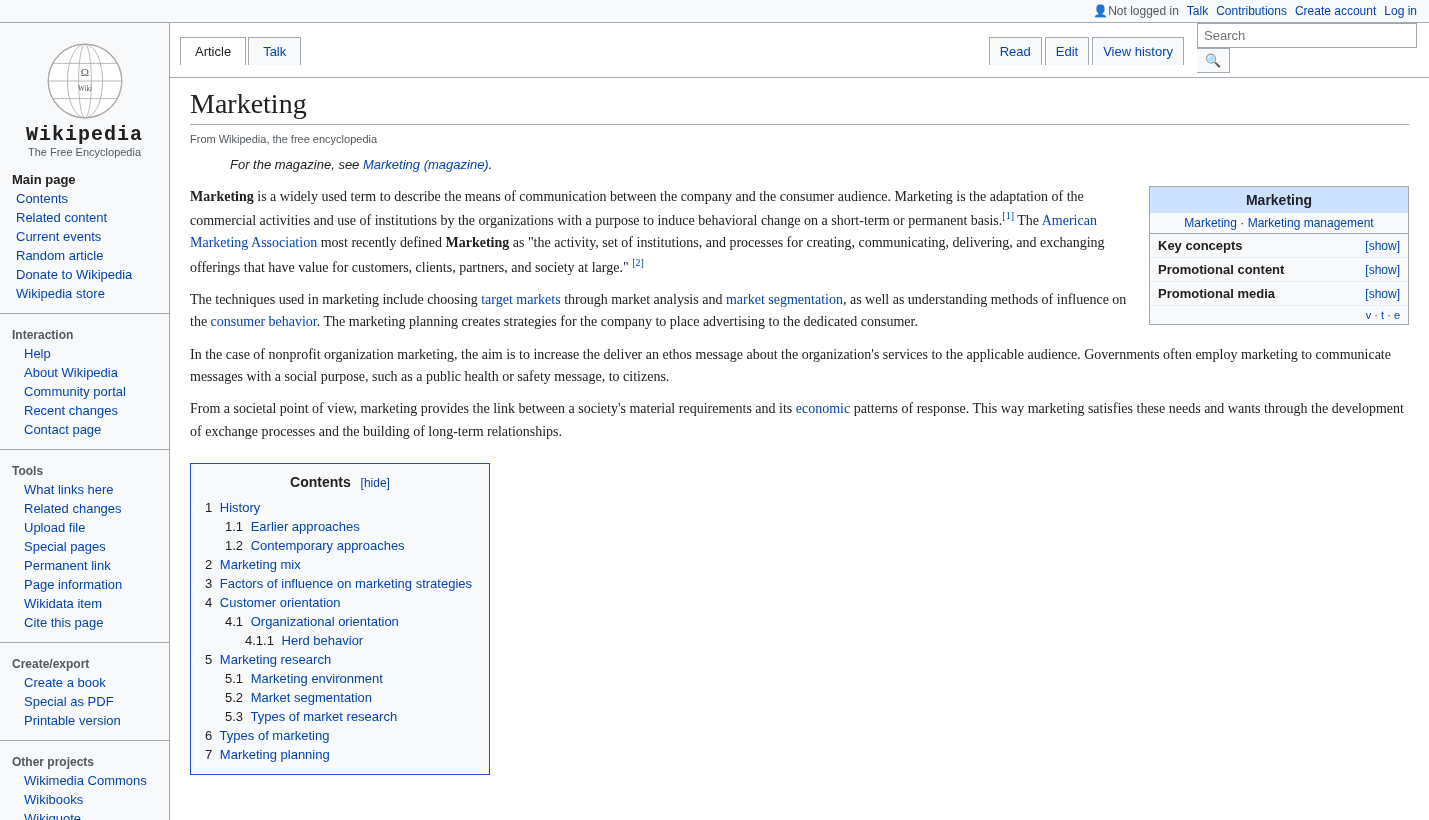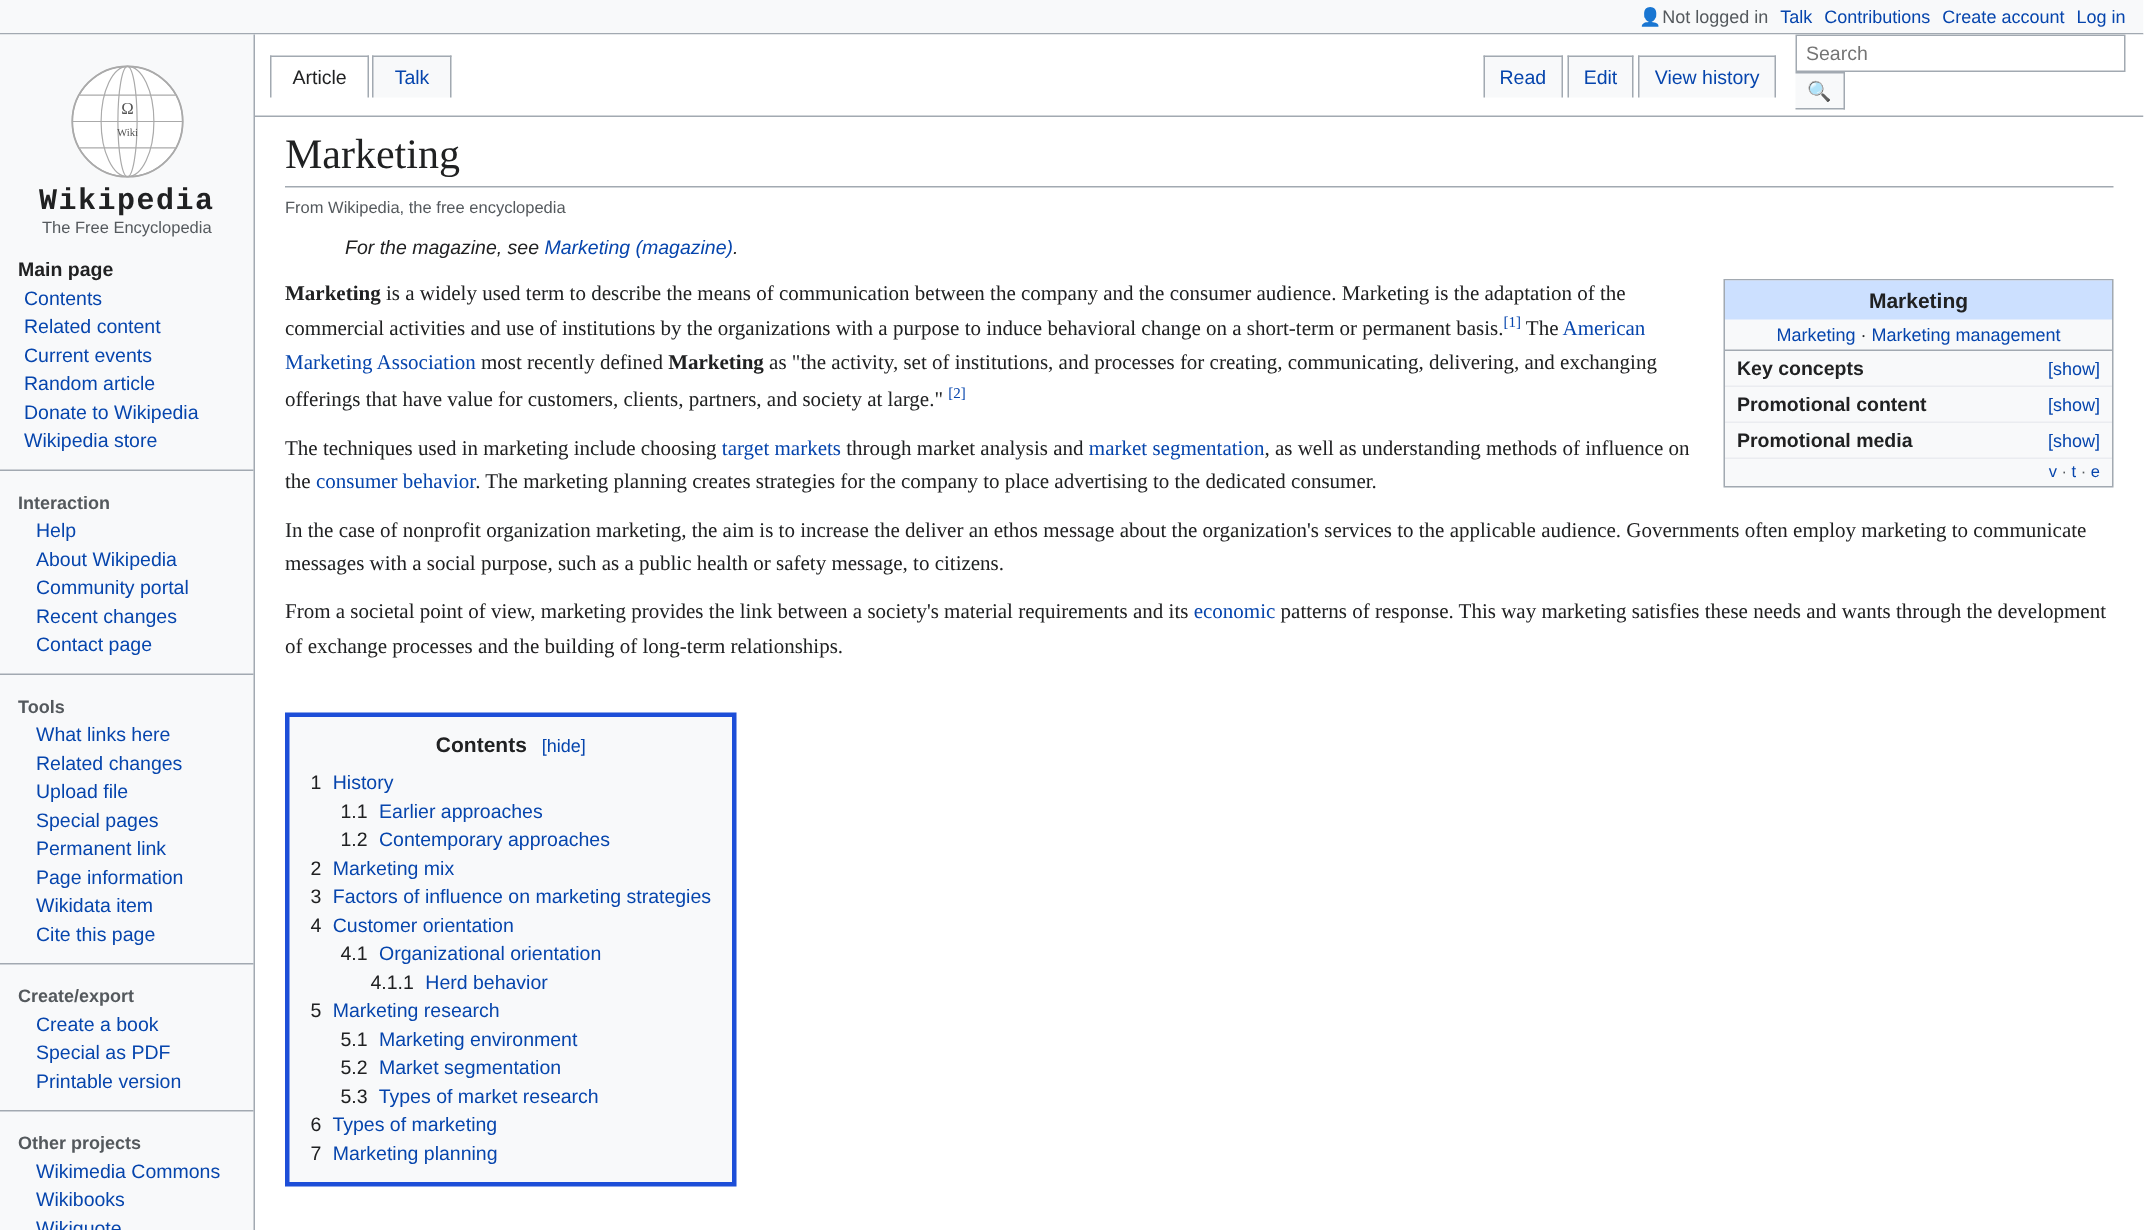--- a/index.html
+++ b/index.html
@@ -216,29 +216,29 @@
     .infobox-footer {
       text-align: right;
       padding: 3px 8px;
       font-size: 11px;
       color: #54595d;
     }
     .infobox-footer a { color: #0645ad; text-decoration: none; }
 
     
     .toc {
-      border: 3px solid #1d4ed8;
+      border: 1px solid #1d4ed8;
       background: #f8f9fa;
       padding: 10px 14px;
       display: inline-block;
       min-width: 300px;
       max-width: 490px;
       font-size: 13px;
       font-family: Arial, sans-serif;
-      margin-top: 22px;
+      margin-top: 10px;
     }
     .toc-title {
       font-weight: bold;
       font-size: 14px;
       text-align: center;
       margin-bottom: 8px;
     }
     .toc-title .hide-link {
       font-weight: normal;
       font-size: 12px;

